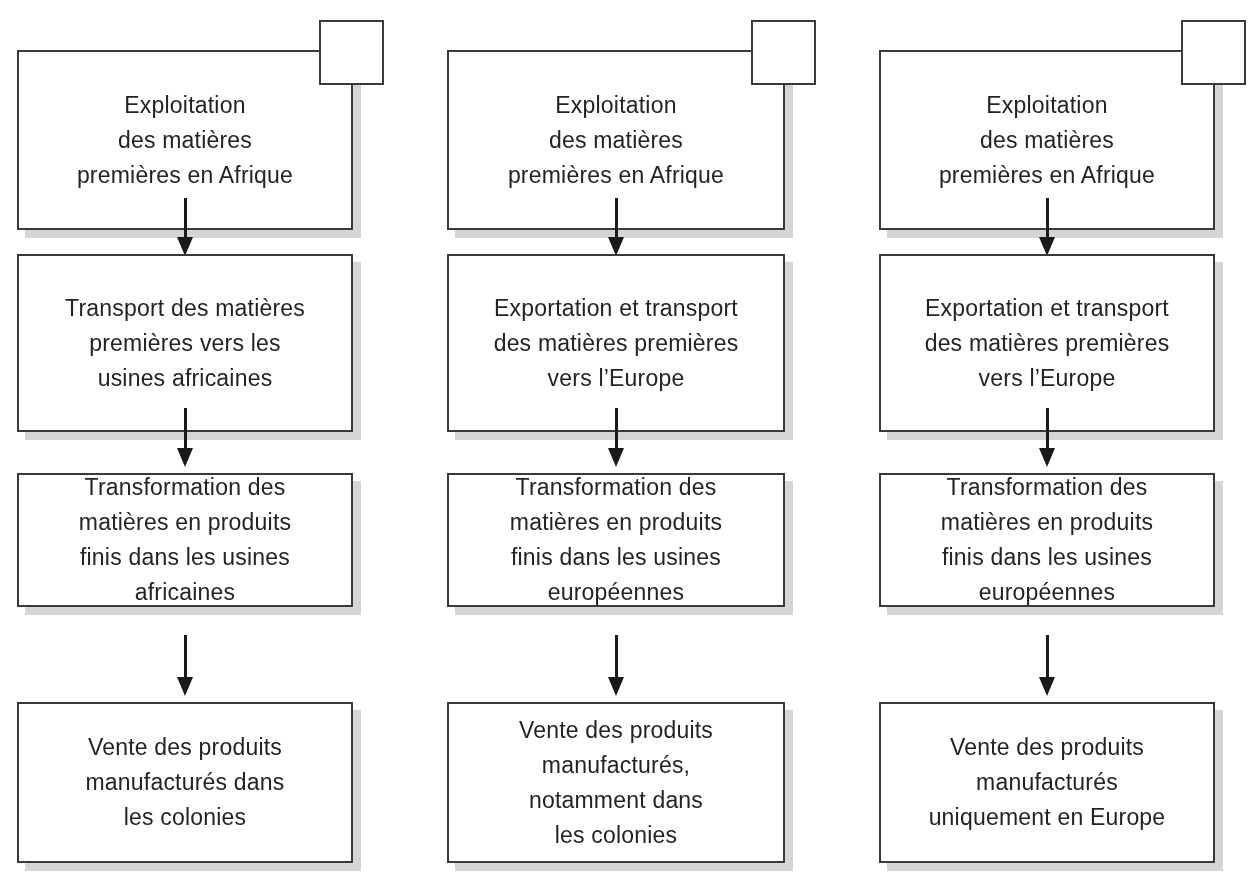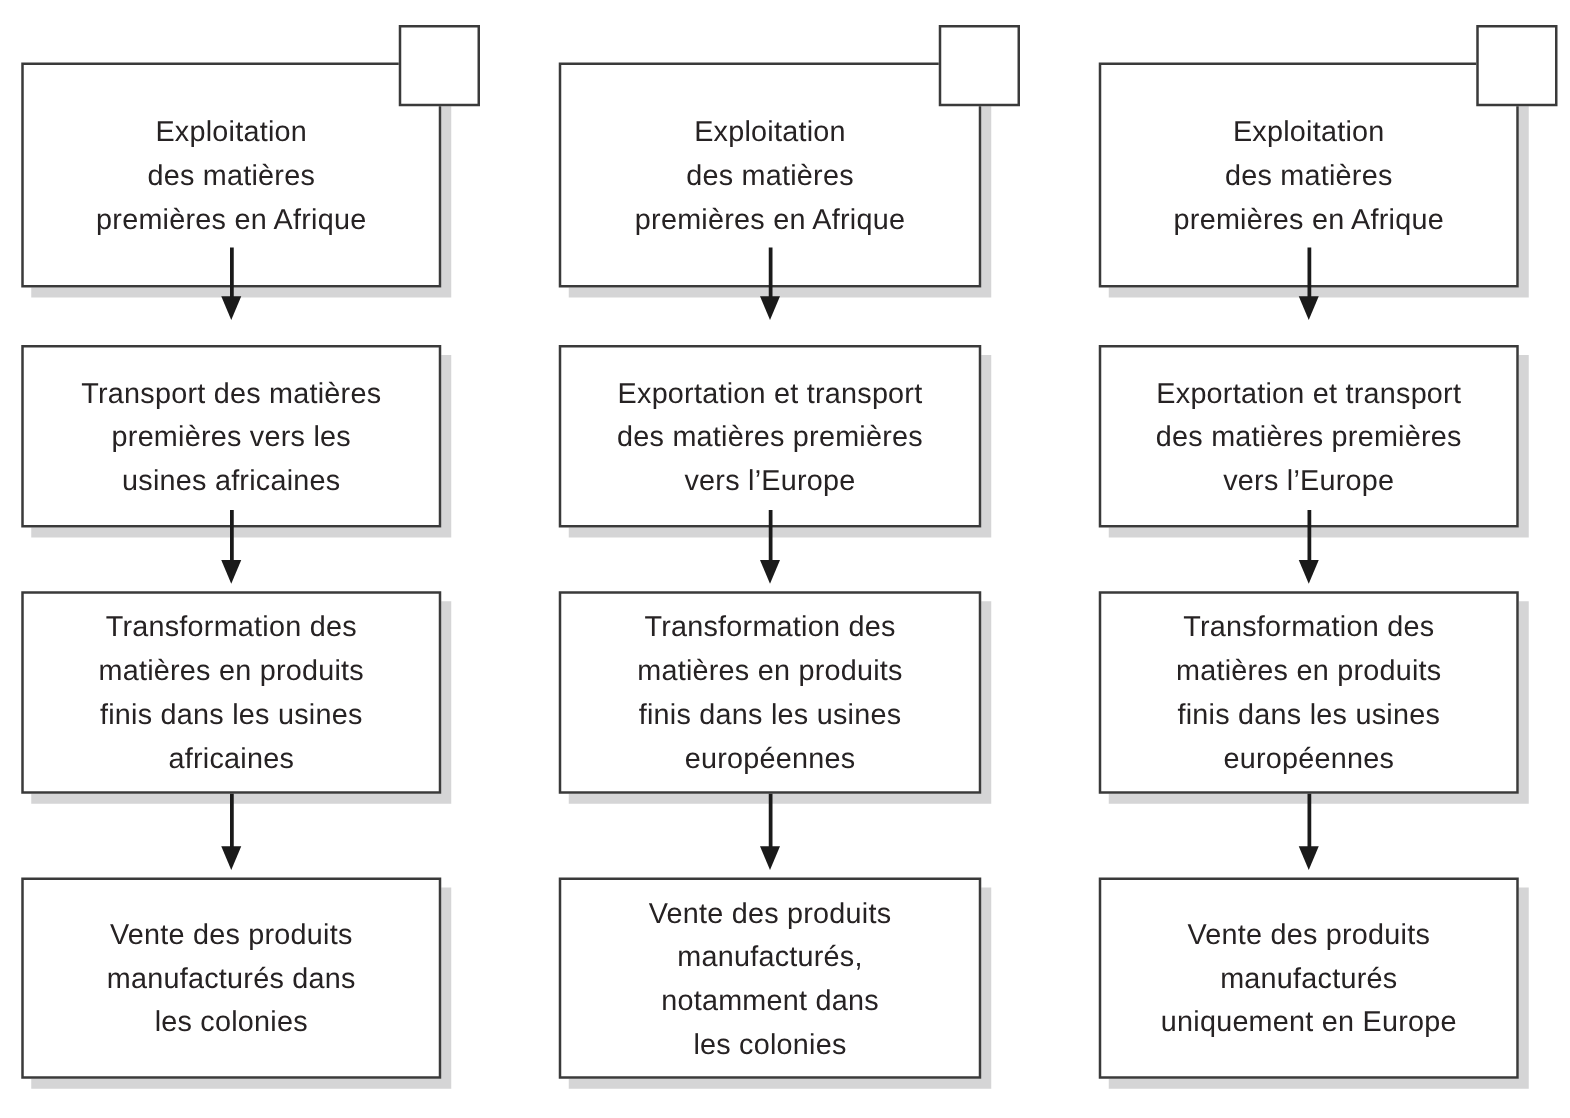--- a/index.html
+++ b/index.html
@@ -24,22 +24,22 @@
   .col3{left:879px;width:336px}
   .box{
     position:absolute;left:0;right:0;
     background:var(--box_bg);
     border:2px solid var(--box_border);
     box-shadow:8px 8px 0 0 var(--shadow);
     display:flex;align-items:center;justify-content:center;
     text-align:center;
   }
   .r1{top:50px;height:180px}
-  .r2{top:276px;height:146px}
-  .r3{top:473px;height:162px}
+  .r2{top:254px;height:178px}
+  .r3{top:473px;height:134px}
   .r4{top:702px;height:161px}
   .txt{
     margin:0;
     white-space:pre-line;
     font-size:23px;
     line-height:35px;
     color:var(--text);
     letter-spacing:.2px;
   }
   .checkbox{

